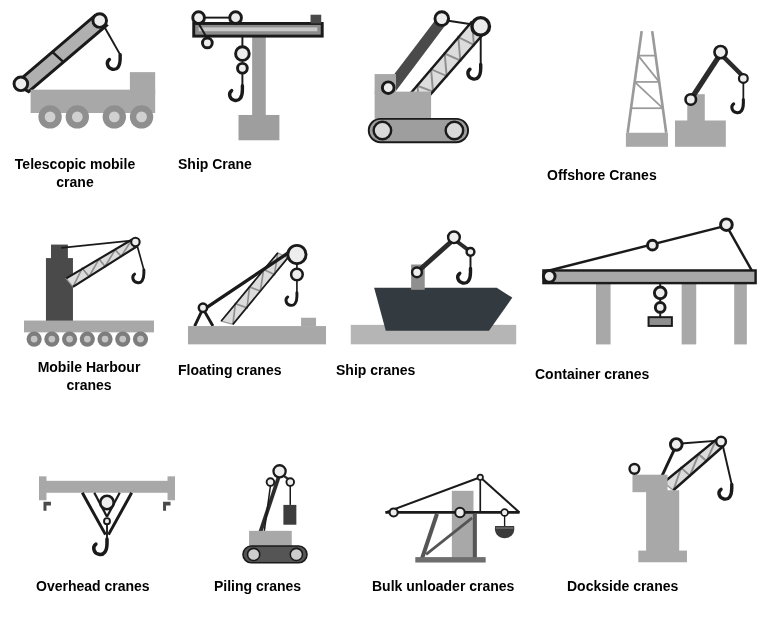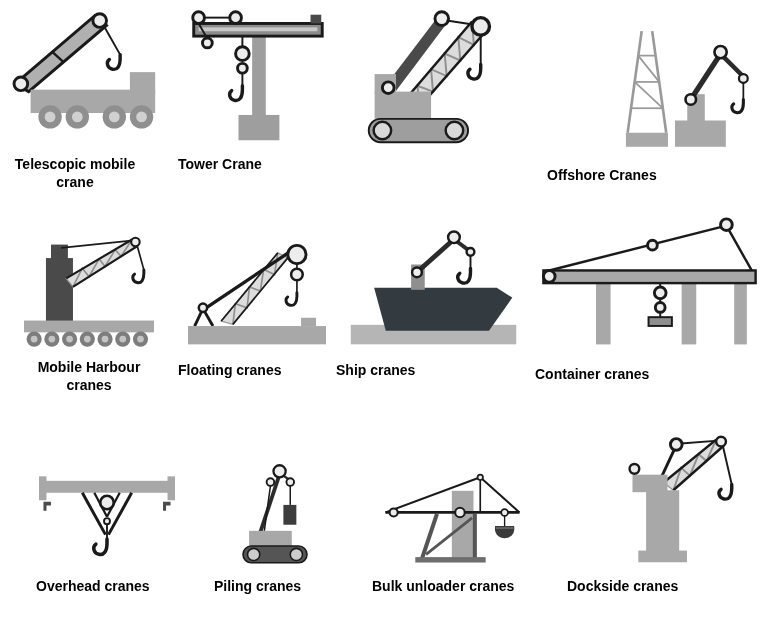--- a/index.html
+++ b/index.html
@@ -69,21 +69,21 @@
       <line x1="25" y1="14" x2="51" y2="14" stroke="#1a1a1a" stroke-width="2"></line>
       <line x1="19" y1="20" x2="27" y2="34" stroke="#1a1a1a" stroke-width="2"></line>
       <circle cx="28" cy="40" r="5" fill="#ededed" stroke="#1a1a1a" stroke-width="3"></circle>
       <circle cx="57" cy="14" r="6" fill="#ededed" stroke="#1a1a1a" stroke-width="3"></circle>
       <line x1="64" y1="33" x2="64" y2="44" stroke="#1a1a1a" stroke-width="2"></line>
       <circle cx="64" cy="51" r="7" fill="#ededed" stroke="#1a1a1a" stroke-width="3"></circle>
       <circle cx="64" cy="66" r="5" fill="#ededed" stroke="#1a1a1a" stroke-width="3"></circle>
       <line x1="64" y1="71" x2="64" y2="84" stroke="#1a1a1a" stroke-width="2"></line>
       <use href="#hook" x="64" y="84"></use>
     </svg>
-    <figcaption class="label">Tower Crane</figcaption>
+    <figcaption class="label">Ship Crane</figcaption>
   </figure>
 
   <figure class="cell" style="margin:0">
     <svg class="art" viewBox="0 0 185 150" preserveAspectRatio="xMidYMax meet">
       <polygon points="62,100 132,18 148,26 78,106" fill="#dcdcdc" stroke="#9a9a9a" stroke-width="1.5"></polygon>
       <path d="M78,104 L76,84 L92,90 L90,67 L106,74 L104,51 L120,58 L118,34 L134,42 L132,18" fill="none" stroke="#8f8f8f" stroke-width="2"></path>
       <line x1="62" y1="100" x2="132" y2="18" stroke="#1a1a1a" stroke-width="2.5"></line>
       <line x1="78" y1="106" x2="148" y2="26" stroke="#1a1a1a" stroke-width="2.5"></line>
       <polygon points="40,88 97,13 106,20 52,92" fill="#4a4a4a"></polygon>
       <rect x="32" y="72" width="22" height="20" fill="#a8a8a8"></rect>

